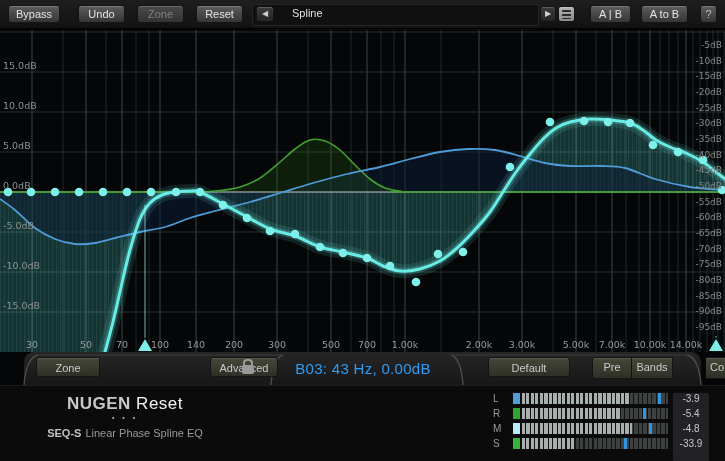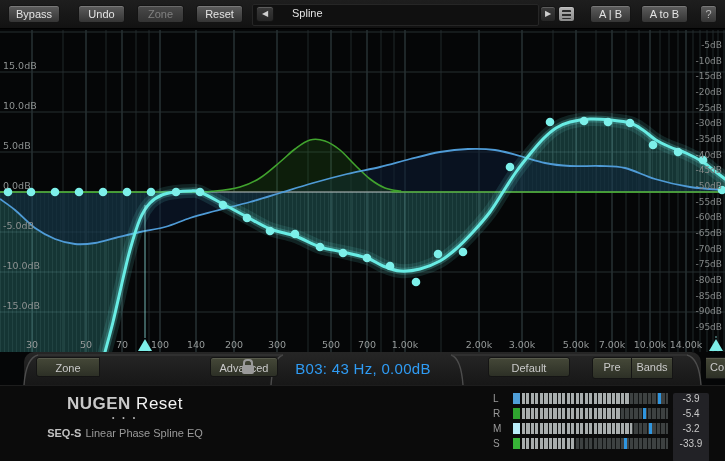--- a/index.html
+++ b/index.html
@@ -288,21 +288,21 @@
         </span>
         <span class="m-val">-5.4</span>
       </div>
       <div class="m-row" style="top: 38px;">
         <span class="m-label">M</span>
         <span class="m-sq" style="background:#b8ecf8"></span>
         <span class="m-bar">
           <span class="m-fill" style="width:75.0%"></span>
           <span class="m-peak" style="left:87.0%"></span>
         </span>
-        <span class="m-val">-3.2</span>
+        <span class="m-val">-4.8</span>
       </div>
       <div class="m-row" style="top: 53px;">
         <span class="m-label">S</span>
         <span class="m-sq" style="background:#37b437"></span>
         <span class="m-bar">
           <span class="m-fill" style="width:37.0%"></span>
           <span class="m-peak" style="left:70.0%"></span>
         </span>
         <span class="m-val">-33.9</span>
       </div>

